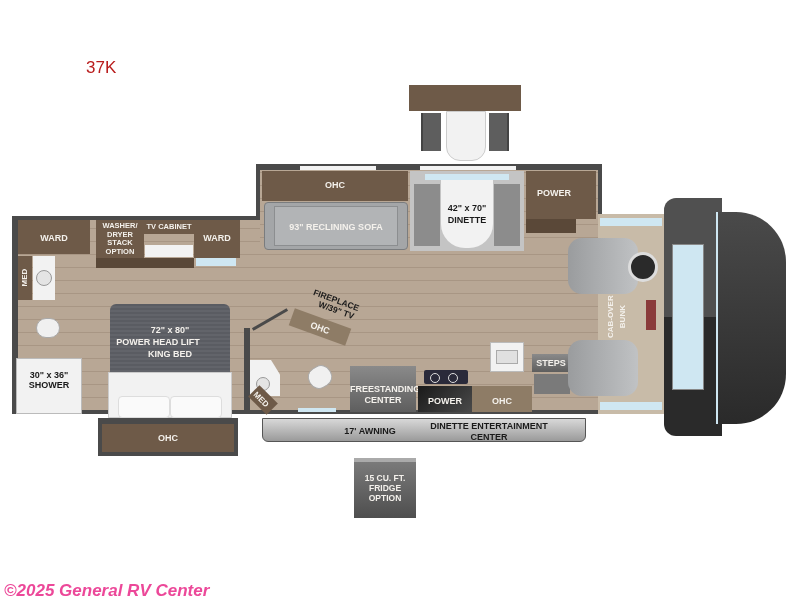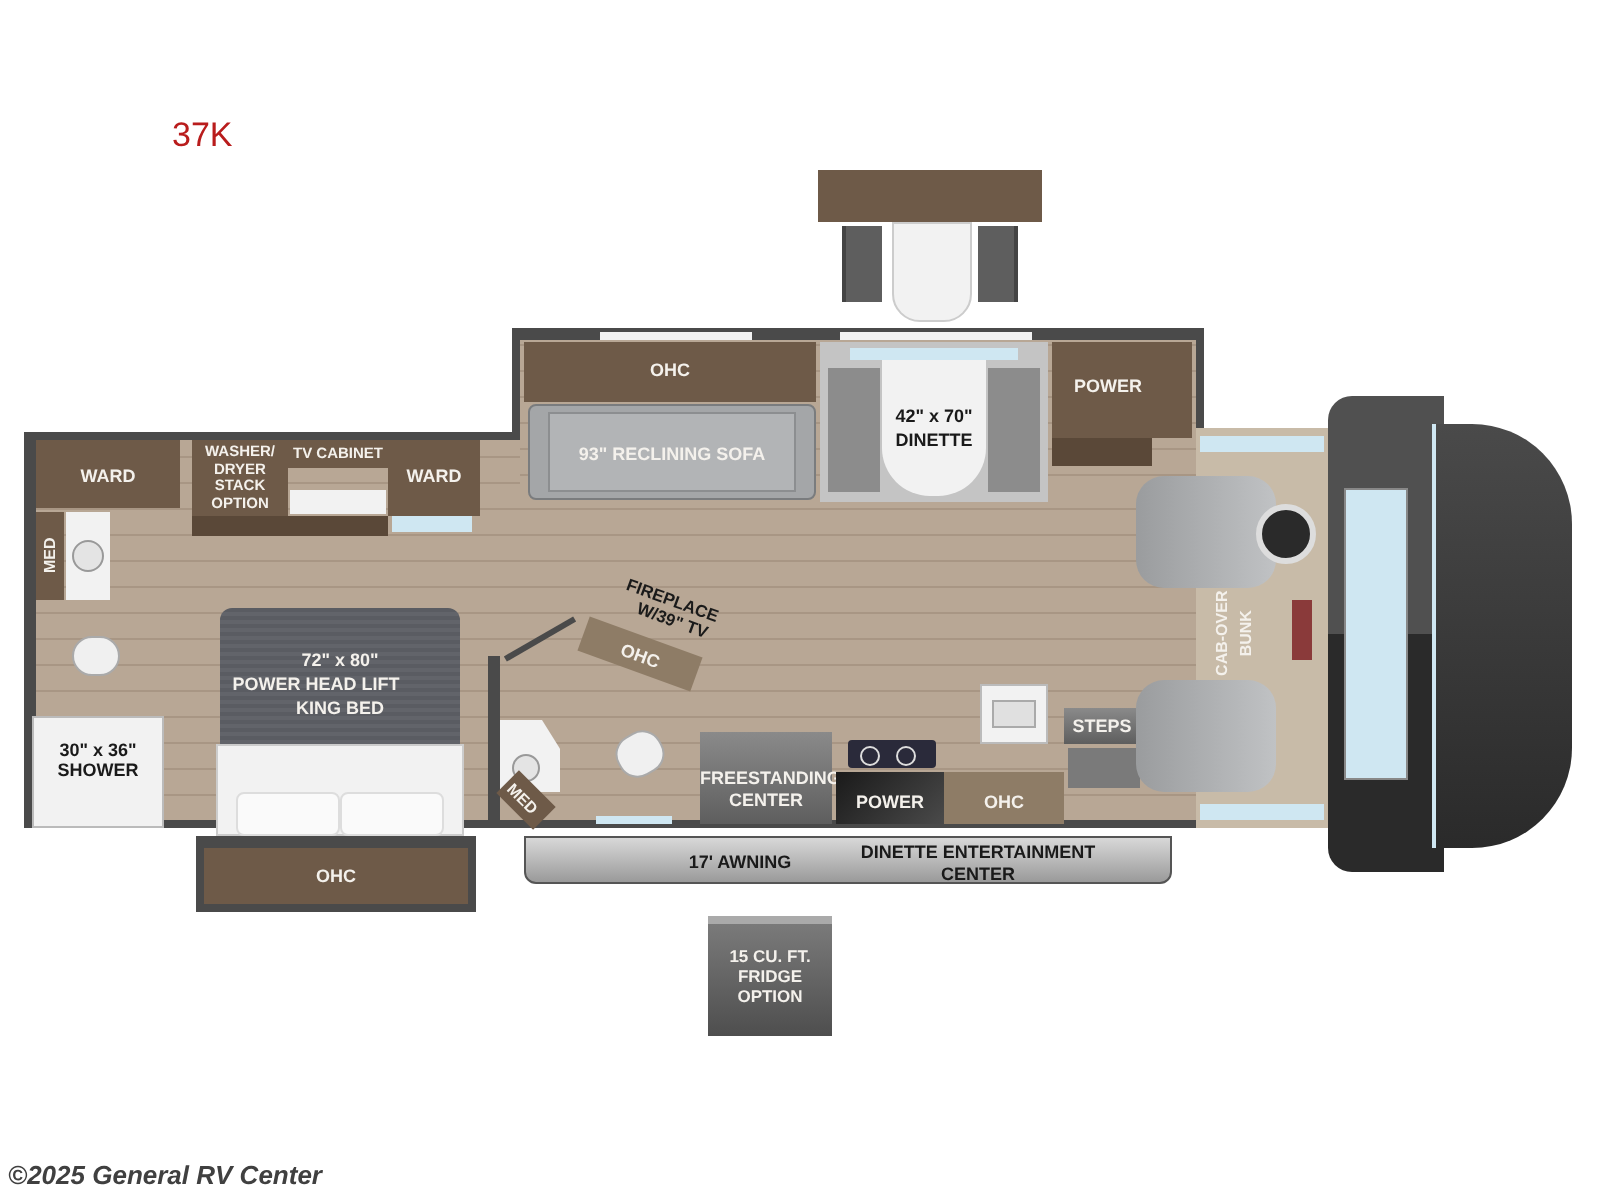--- a/index.html
+++ b/index.html
@@ -137,13 +137,13 @@
 <div class="abs" style="left:568px;top:340px;width:70px;height:56px;background:linear-gradient(90deg,#9a9c9e,#c0c2c4);border-radius:14px;"></div>
 <div class="abs" style="left:628px;top:252px;width:30px;height:30px;border-radius:50%;border:3px solid #ddd;background:#2a2a2a;"></div>
 <div class="lbl w" style="left:588px;top:312px;width:46px;font-size:8px;transform:rotate(-90deg);">CAB-OVER</div>
 <div class="lbl w" style="left:600px;top:312px;width:46px;font-size:8px;transform:rotate(-90deg);">BUNK</div>
 <div class="abs" style="left:646px;top:300px;width:10px;height:30px;background:#8a3a3a;"></div>
 
 <div class="abs" style="left:664px;top:198px;width:58px;height:238px;background:linear-gradient(180deg,#505050 0%,#505050 50%,#2a2a2a 50%,#2a2a2a 100%);border-radius:12px 0 0 12px;"></div>
 <div class="abs glass" style="left:672px;top:244px;width:32px;height:146px;border:1px solid #888;"></div>
 <div class="abs" style="left:716px;top:212px;width:70px;height:212px;background:linear-gradient(180deg,#4a4a4a,#2a2a2a);border-radius:0 50px 50px 0;border-left:2px solid #cfe7f2;"></div>
 
-<div class="lbl" style="left:4px;top:581px;font-size:13px;font-style:italic;color:#404040;text-align:left;">©2025 General RV Center</div>
+<div class="lbl" style="left:4px;top:581px;font-size:17px;font-style:italic;color:#ec4899;text-align:left;">©2025 General RV Center</div>
 
 </body></html>

